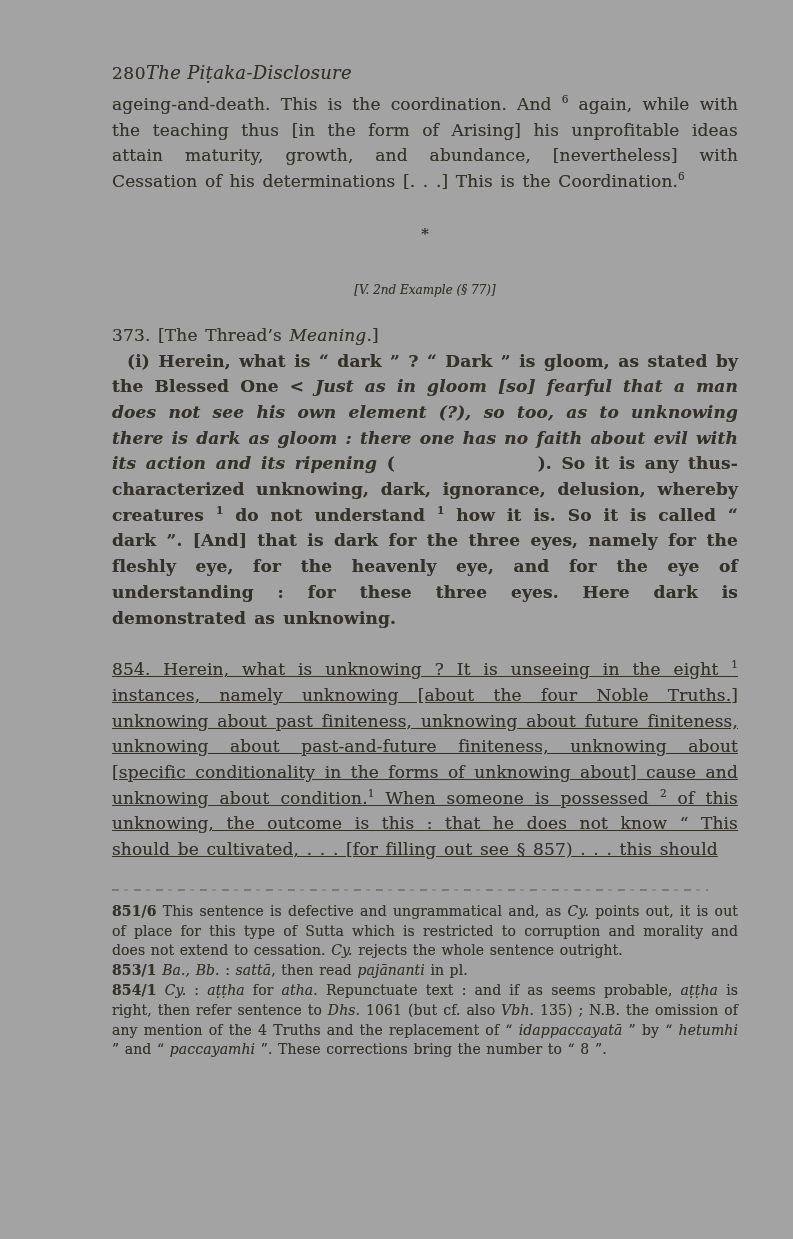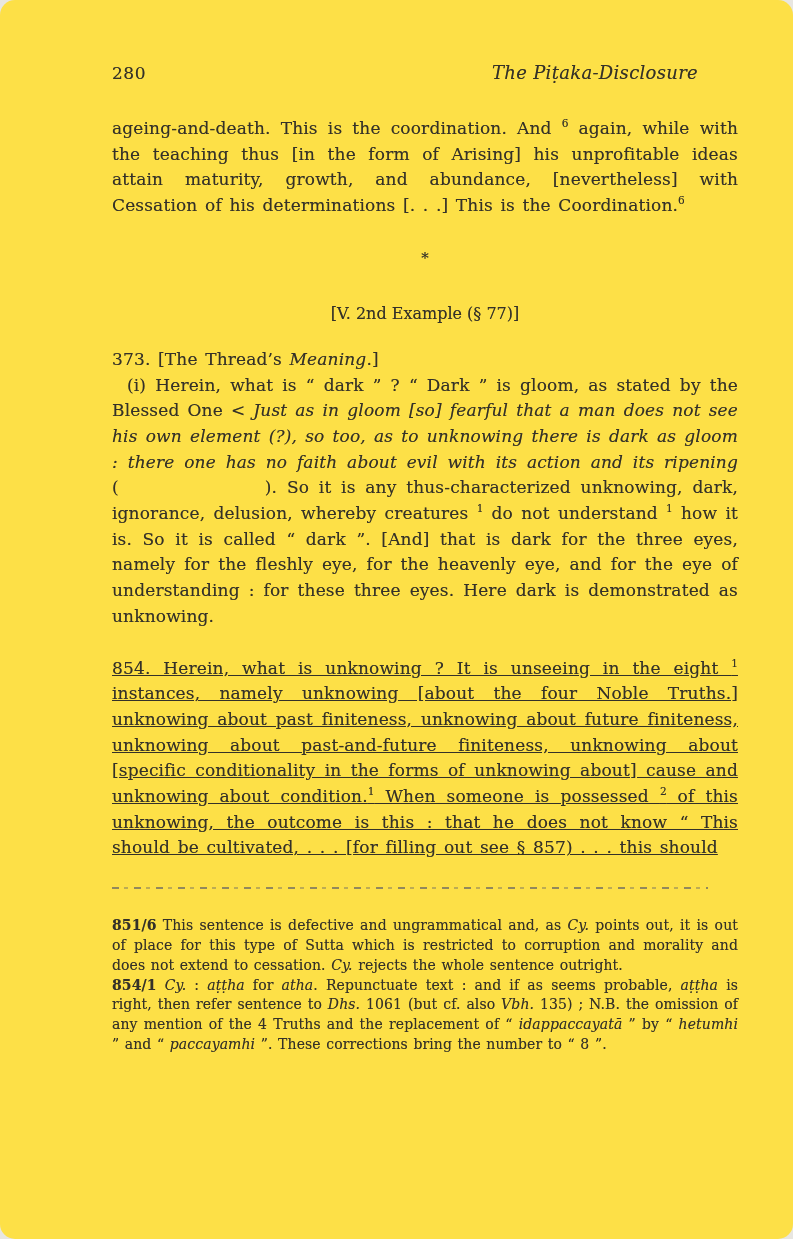--- a/index.html
+++ b/index.html
@@ -5,95 +5,95 @@
   html, body {
     margin: 0;
     padding: 0;
     background: #e8e6e1;
   }
   .page {
     position: relative;
     width: 793px;
     height: 1239px;
     margin: 0 auto;
-    background: #fde047;
+    background: #a3a3a3;
     font-family: "DejaVu Serif", "Liberation Serif", serif;
     color: #343129;
     overflow: hidden;
     text-shadow: 0 0 0.4px rgba(40,38,32,0.45);
-    border-radius: 15px;
   }
   .running-header {
     position: absolute;
     top: 62px;
     left: 112px;
     width: 626px;
     display: flex;
     align-items: baseline;
   }
   .page-num {
     font-size: 17px;
     letter-spacing: 0.5px;
   }
   .header-title {
     flex: 1;
-    text-align: right;
+    text-align: left;
     font-style: italic;
     font-size: 18px;
     letter-spacing: 0.3px;
     padding-right: 40px;
   }
   .column {
     position: absolute;
-    top: 116px;
+    top: 92px;
     left: 112px;
     width: 626px;
   }
   .body-text {
     font-size: 17px;
     line-height: 25.7px;
     text-align: justify;
     word-spacing: 2px;
     letter-spacing: 0.15px;
     margin: 0;
   }
   .sep-star {
     text-align: center;
     font-size: 15px;
     margin: 26px 0 0 0;
     line-height: 26px;
   }
   .section-heading {
     text-align: center;
-    font-size: 16px;
+    font-style: italic;
+    font-size: 12px;
     margin: 30px 0 16px 0;
     line-height: 26px;
   }
   .p852 { margin-top: 19px; }
   .p853-head { margin-top: 20px; text-align: left; }
-  .p853-body { text-indent: 15px; }
+  .p853-body { text-indent: 15px; font-weight: bold; }
   .p854 { margin-top: 26px; text-decoration: underline; }
   .it { font-style: italic; text-align: center; }
   .sup {
     font-size: 0.62em;
     vertical-align: super;
     line-height: 0;
     letter-spacing: 0;
   }
   .fn-rule {
     margin-top: 26px;
     height: 2px;
     width: 596px;
     background: repeating-linear-gradient(90deg,
       rgba(110,107,99,0.75) 0px, rgba(110,107,99,0.75) 7px,
       rgba(110,107,99,0) 7px, rgba(110,107,99,0) 12px,
       rgba(110,107,99,0.45) 12px, rgba(110,107,99,0.45) 16px,
       rgba(110,107,99,0) 16px, rgba(110,107,99,0) 22px);
   }
-  .footnotes { margin-top: 27px; }
+  .footnotes { margin-top: 11px; }
   .fn {
     font-size: 14px;
     line-height: 19.8px;
     text-align: justify;
     word-spacing: 1px;
     letter-spacing: 0.1px;
     margin: 0;
   }
   .fn-label { font-weight: bold; }
 </style>
@@ -118,17 +118,18 @@
 
     <p class="body-text p853-head"><span>373. [The Thread’s </span><span class="it">Meaning</span><span>.]</span></p>
     <p class="body-text p853-body"><span>(i) Herein, what is “ dark ” ?  “ Dark ” is gloom, as stated by the Blessed One &lt; </span><span class="it">Just as in gloom [so] fearful that a man does not see his own element (?), so too, as to unknowing there is dark as gloom :  there one has no faith about evil with its action and its ripening</span><span> (&nbsp;&nbsp;&nbsp;&nbsp;&nbsp;&nbsp;&nbsp;&nbsp;&nbsp;&nbsp;&nbsp;&nbsp;&nbsp;&nbsp;&nbsp;).  So it is any thus-characterized unknowing, dark, ignorance, delusion, whereby creatures </span><span class="sup">1</span><span> do not understand </span><span class="sup">1</span><span> how it is.  So it is called “ dark ”.  [And] that is dark for the three eyes, namely for the fleshly eye, for the heavenly eye, and for the eye of understanding :  for these three eyes.  Here dark is demonstrated as unknowing.</span></p>
 
     <p class="body-text p854"><span>854. Herein, what is unknowing ?  It is unseeing in the eight </span><span class="sup">1</span><span> instances, namely unknowing [about the four Noble Truths.] unknowing about past finiteness, unknowing about future finiteness, unknowing about past-and-future finiteness, unknowing about [specific conditionality in the forms of unknowing about] cause and unknowing about condition.</span><span class="sup">1</span><span>  When someone is possessed </span><span class="sup">2</span><span> of this unknowing, the outcome is this :  that he does not know “ This should be cultivated, . . . [for filling out see § 857) . . . this should</span></p>
 
     <div class="fn-rule"></div>
 
     <div class="footnotes">
       <p class="fn"><span class="fn-label">851/6</span><span><span> This sentence is defective and ungrammatical and, as </span><span class="it">Cy.</span><span> points out, it is out of place for this type of Sutta which is restricted to corruption and morality and does not extend to cessation.  </span><span class="it">Cy.</span><span> rejects the whole sentence outright.</span></span></p>
+      <p class="fn"><span class="fn-label">853/1</span><span><span> </span><span class="it">Ba., Bb.</span><span> : </span><span class="it">sattā</span><span>, then read </span><span class="it">pajānanti</span><span> in pl.</span></span></p>
       <p class="fn"><span class="fn-label">854/1</span><span><span> </span><span class="it">Cy.</span><span> : </span><span class="it">aṭṭha</span><span> for </span><span class="it">atha</span><span>.  Repunctuate text :  and if as seems probable, </span><span class="it">aṭṭha</span><span> is right, then refer sentence to </span><span class="it">Dhs.</span><span> 1061 (but cf. also </span><span class="it">Vbh.</span><span> 135) ;  N.B. the omission of any mention of the 4 Truths and the replacement of “ </span><span class="it">idappaccayatā</span><span> ” by “ </span><span class="it">hetumhi</span><span> ” and “ </span><span class="it">paccayamhi</span><span> ”.  These corrections bring the number to “ 8 ”.</span></span></p>
     </div>
 
   </div>
 </div>
 
 </body></html>

